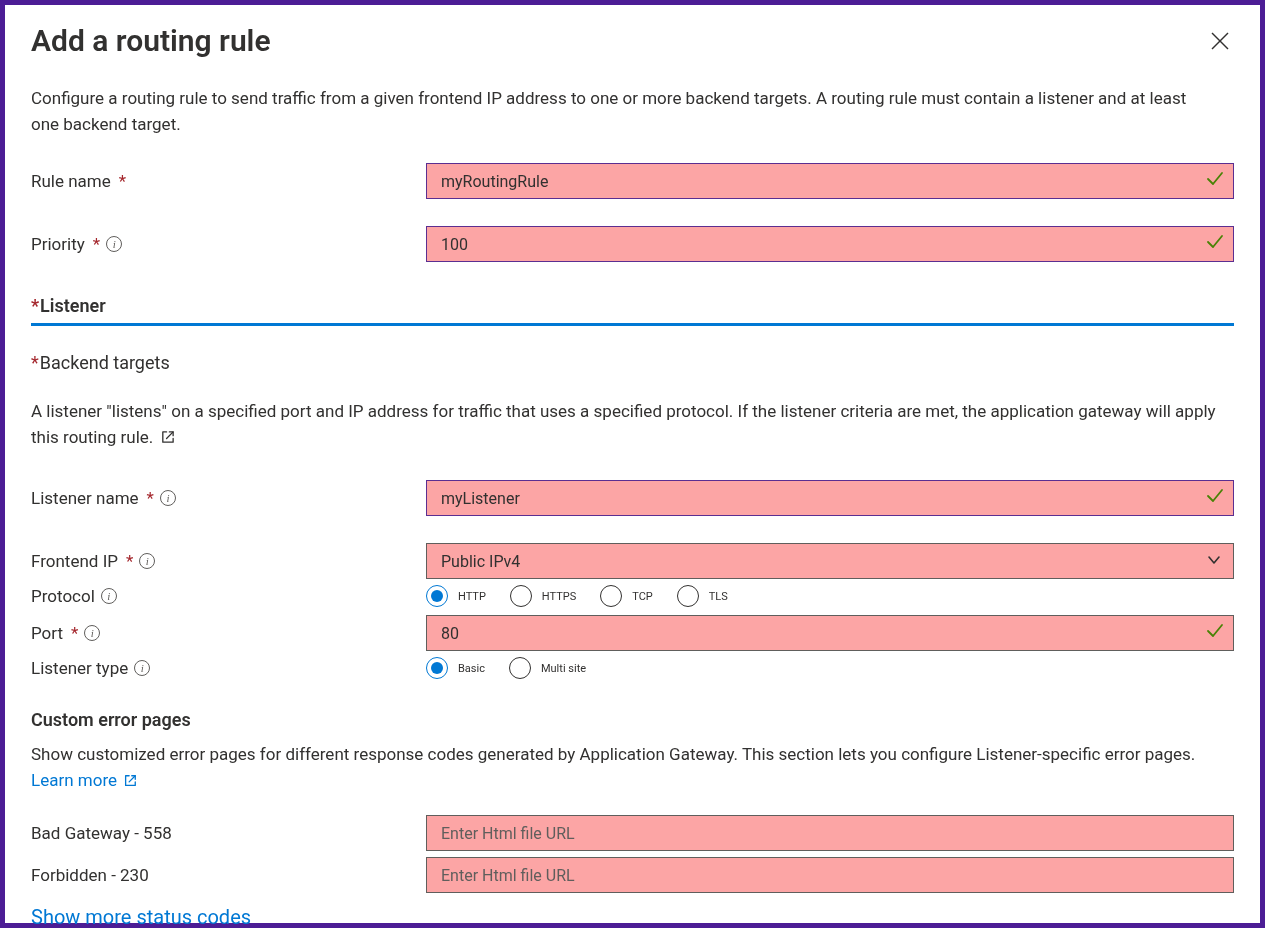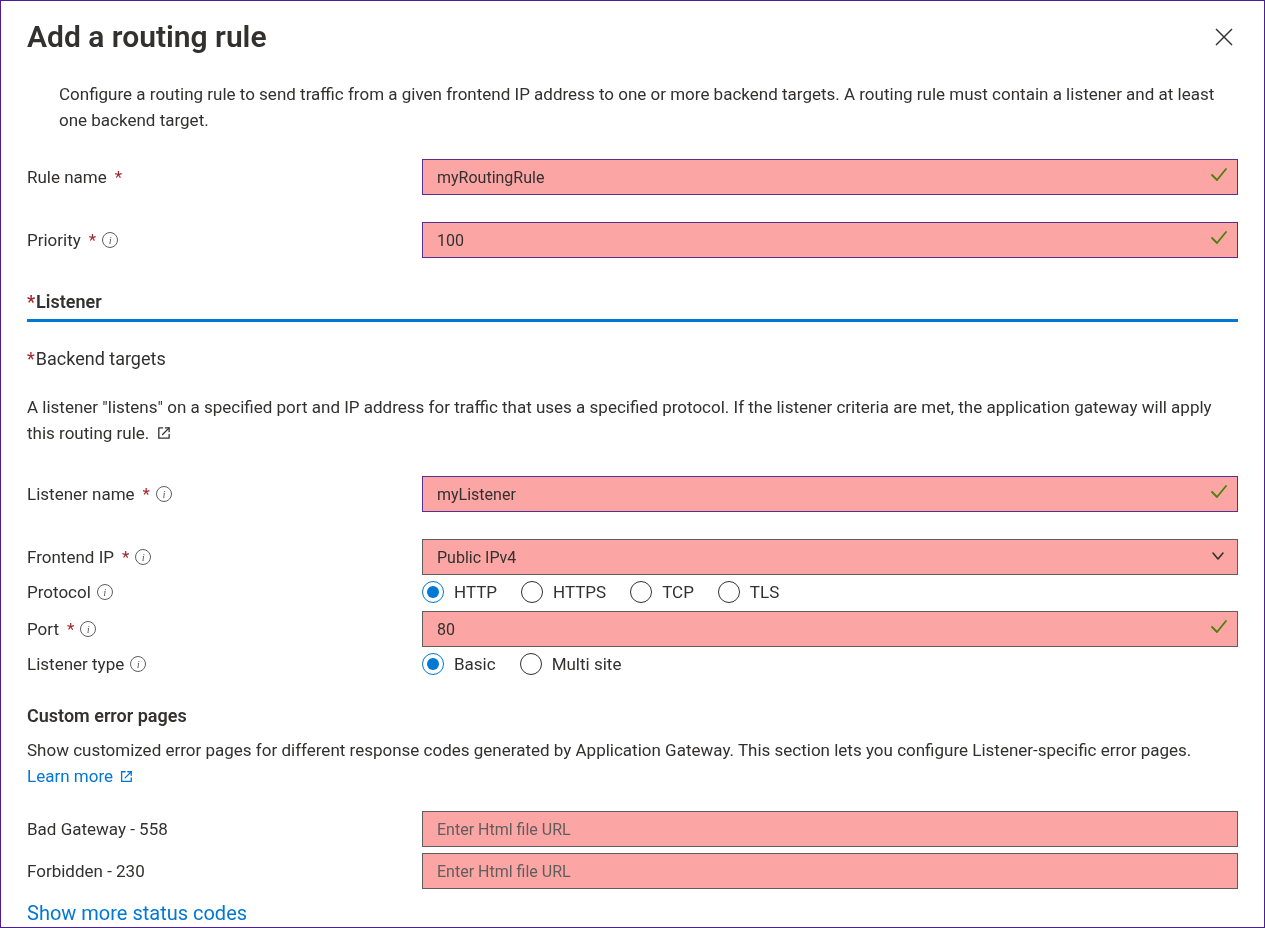--- a/index.html
+++ b/index.html
@@ -6,21 +6,21 @@
   html, body {
     margin: 0;
     padding: 0;
     font-family: "Segoe UI", -apple-system, BlinkMacSystemFont, Roboto, "Helvetica Neue", sans-serif;
     color: #323130;
     background: #fff;
   }
   .panel {
     width: 1265px;
     height: 928px;
-    border: 1px solid #4c1d95;
+    border: 5px solid #4c1d95;
     position: relative;
     padding: 18px 26px 20px 26px;
   }
   .header {
     display: flex;
     align-items: flex-start;
     justify-content: space-between;
   }
   h1 {
     font-size: 30px;
@@ -36,21 +36,20 @@
     cursor: pointer;
     color: #323130;
     margin-top: 4px;
   }
   .description {
     font-size: 17px;
     line-height: 1.5;
     color: #323130;
     margin-bottom: 26px;
     max-width: 1180px;
-    margin-left: 32px;
   }
   .form-row {
     display: flex;
     align-items: center;
     margin-bottom: 27px;
   }
   .form-row .label-col {
     width: 395px;
     font-size: 17px;
     display: flex;
@@ -159,21 +158,21 @@
   
   .radio-row {
     display: flex;
     align-items: center;
     gap: 24px;
   }
   .radio-opt {
     display: flex;
     align-items: center;
     gap: 10px;
-    font-size: 17px;
+    font-size: 11px;
     cursor: pointer;
   }
   .radio-circle {
     width: 22px;
     height: 22px;
     border: 1.5px solid #323130;
     border-radius: 50%;
     display: inline-flex;
     align-items: center;
     justify-content: center;

